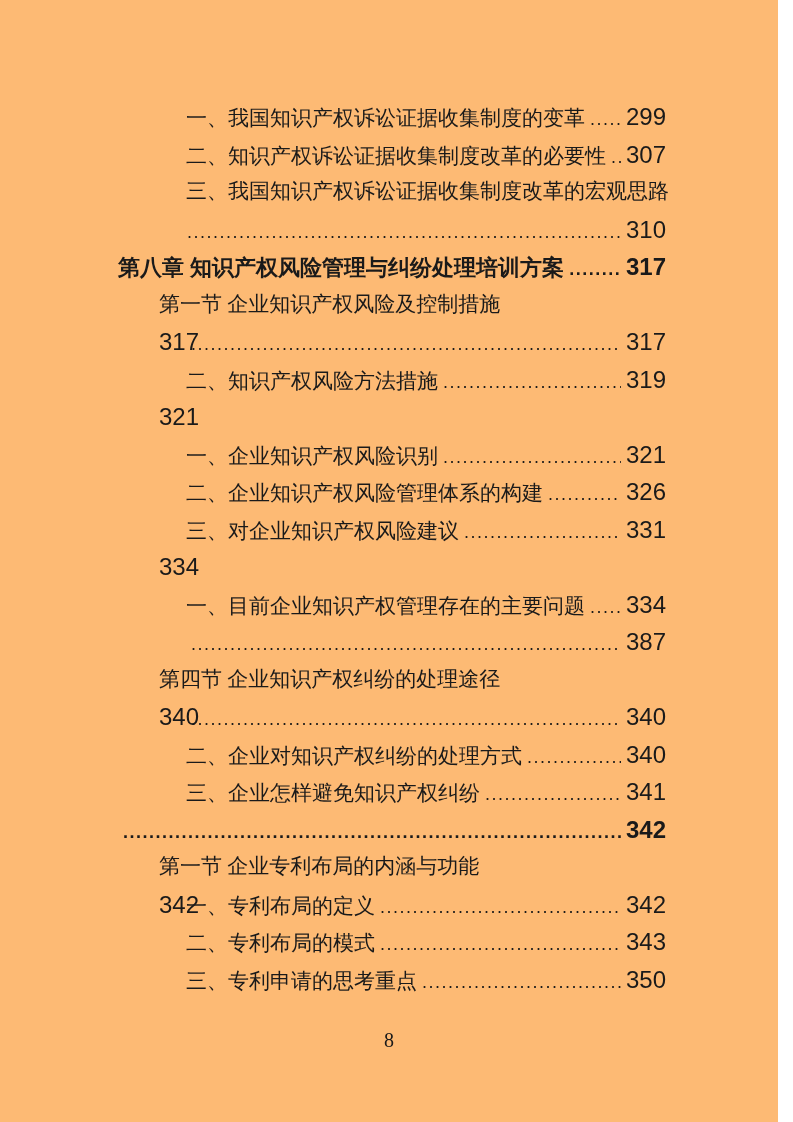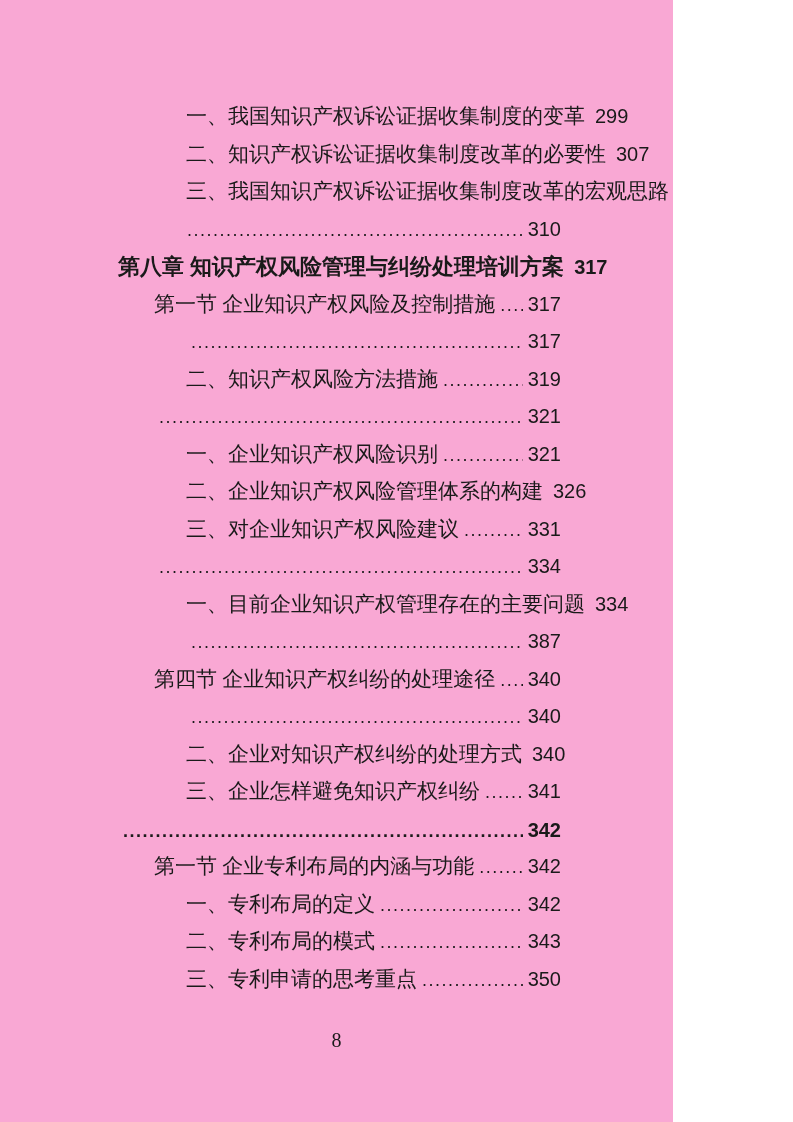--- a/index.html
+++ b/index.html
@@ -2,23 +2,23 @@
 <html><head>
 <meta charset="utf-8">
 <style>
   html, body {
     margin: 0;
     padding: 0;
     background: #ffffff;
   }
   .page {
     position: relative;
-    width: 673px;
+    width: 778px;
     height: 1122px;
-    background: #f9a8d4;
+    background: #fdba74;
     overflow: hidden;
     font-family: "Liberation Serif", "DejaVu Serif", serif;
     color: #1a1a1a;
   }
   .toc {
     padding: 98px 112px 0 118px; 
   }
   .toc-row {
     display: flex;
     align-items: baseline;
@@ -41,25 +41,25 @@
   .leader::after {
     content: "...................................................................................................................................................";
     font-family: "Liberation Sans", "DejaVu Sans", sans-serif;
     font-size: 18px;
     letter-spacing: 1.5px;
   }
   .toc-page {
     flex: 0 0 auto;
     margin-left: 3px;
     font-family: "Liberation Sans", "DejaVu Sans", sans-serif;
-    font-size: 20px;
+    font-size: 24px;
   }
   
   .lv-chapter { padding-left: 0; font-family: "Liberation Sans", "DejaVu Sans", sans-serif; font-weight: 700; font-size: 22px; }
-  .lv-section { padding-left: 36px; }
+  .lv-section { padding-left: 36px; flex-direction: column; }
   .lv-item    { padding-left: 68px; }
   .lv-continuation { padding-left: 64px; }
   .footer {
     margin-top: 30px;
     text-align: center;
     font-family: "Liberation Serif", "DejaVu Serif", serif;
     font-size: 20px;
     line-height: 24px;
     color: #1a1a1a;
   }

